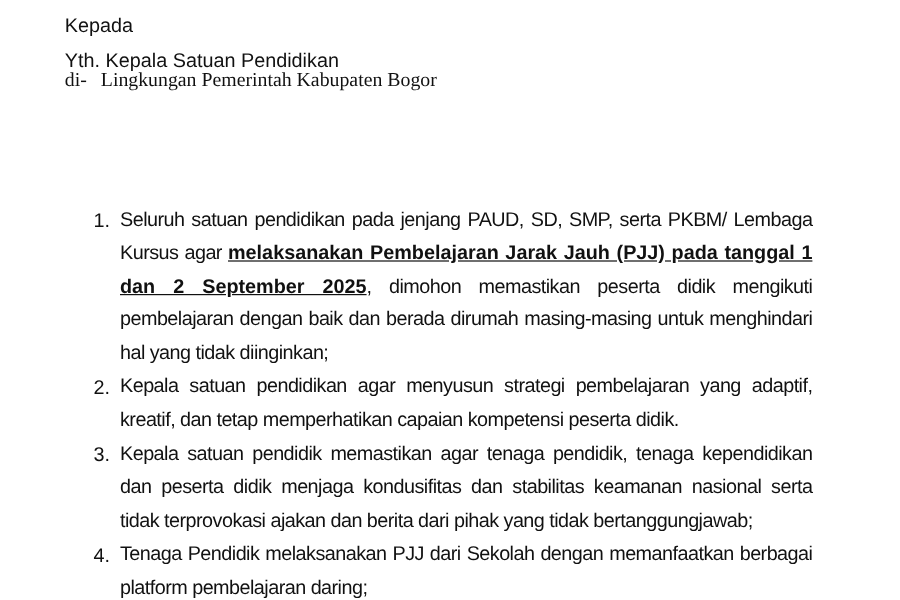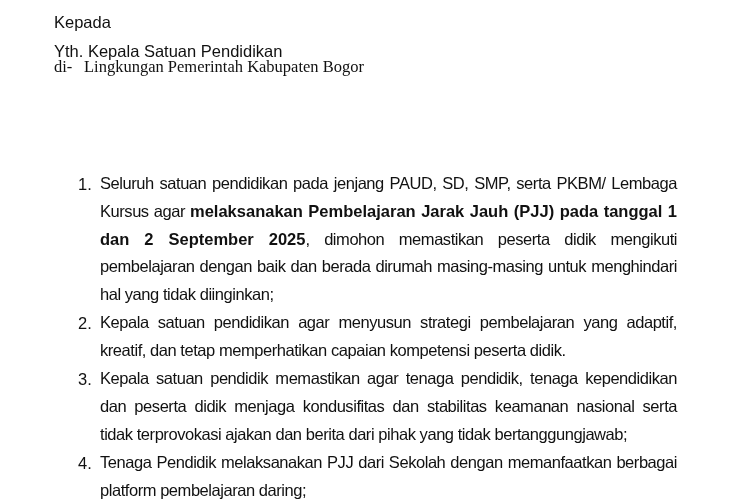--- a/index.html
+++ b/index.html
@@ -20,21 +20,21 @@
       top: 92px;
     }
     .list { position: absolute; left: 0; top: 170px; width: 750px; }
     .li { position: absolute; left: 0; width: 750px; }
     .li .num { position: absolute; left: 78px; font-size: 16.5px; line-height: 28px; }
     .li .txt {
       position: absolute; left: 100px; width: 577px;
       font-size: 16.5px; line-height: 27.8px;
       text-align: justify; letter-spacing: -0.45px;
     }
-    .li .txt b { font-weight: bold; letter-spacing: 0; }
+    .li .txt b { font-weight: bold; letter-spacing: 0; text-decoration: underline; }
   </style>
 </head>
 <body>
 
 <div class="doc">
 
   <div class="addr" style="top:12px;">Kepada</div>
 
   <div class="addr" style="top:41px;text-align:right;">Yth. Kepala Satuan Pendidikan</div>
 

